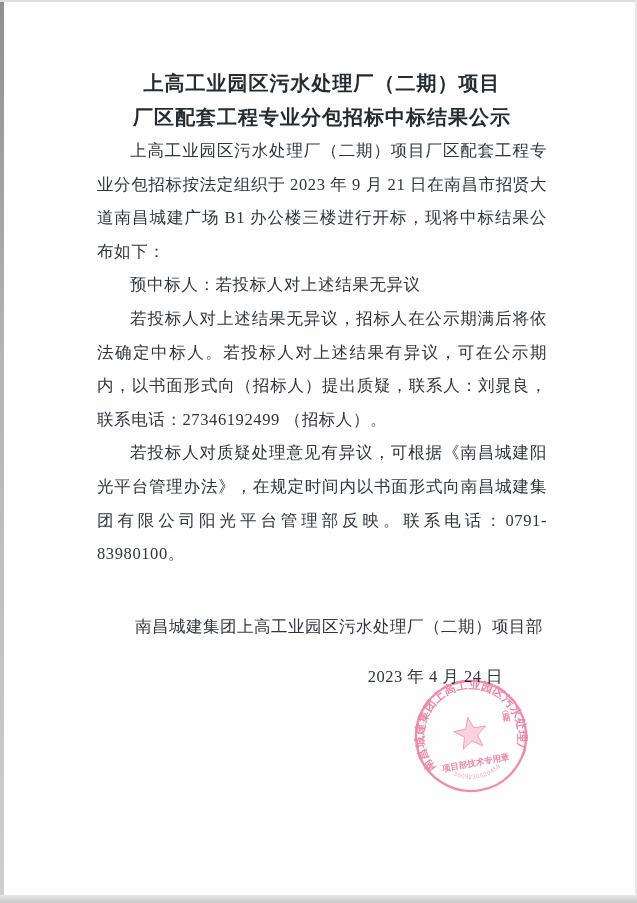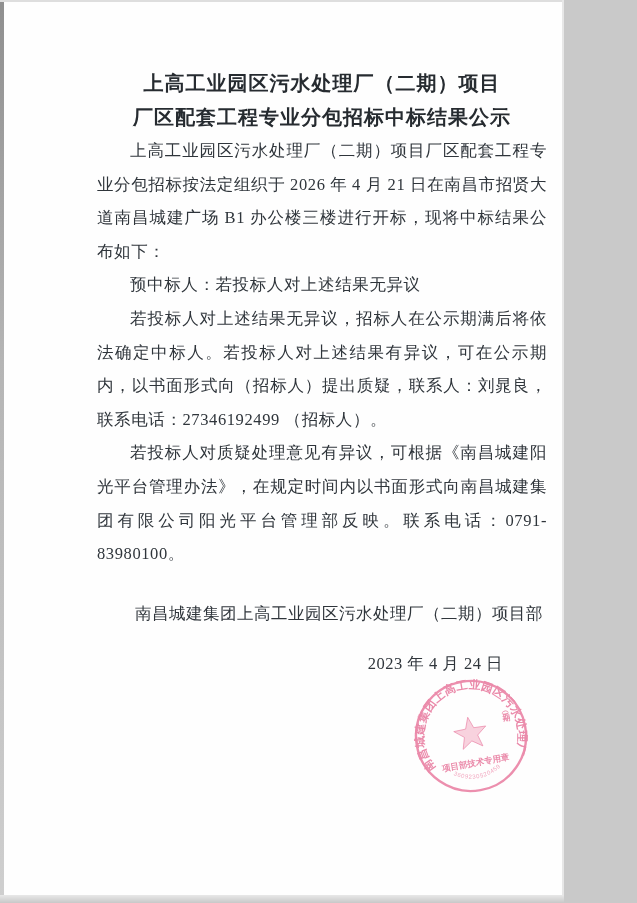--- a/index.html
+++ b/index.html
@@ -1,18 +1,18 @@
 <!DOCTYPE html>
 <html><head>
 <meta charset="utf-8">
 <style>
   html,body{margin:0;padding:0;background:#c9c9c9;}
   .scan{
     position:relative;
-    width:564px;height:903px;
+    width:637px;height:903px;
     background:#fefefe;
     overflow:hidden;
     font-family:"Liberation Serif","DejaVu Serif",serif;
   }
   
   .edge{position:absolute;pointer-events:none;}
   .edge-left{left:0;top:0;width:4px;height:100%;
     background:linear-gradient(to bottom,#8f8f8f 0%,#b5b5b5 40%,#cfcfcf 100%);}
   .edge-top{left:0;top:0;width:100%;height:2px;background:#dedede;}
   .edge-right{right:0;top:0;width:2px;height:100%;background:#e7e7e7;}
@@ -27,21 +27,21 @@
     margin:0;font-size:20px;line-height:34px;font-weight:700;
     text-align:center;letter-spacing:1px;color:#262b30;
   }
   .body-block{margin:0;}
   .para{
     margin:0;font-size:16.5px;line-height:33.6px;
     letter-spacing:0.6px;
     text-align:justify;text-indent:2em;
   }
   .signature{
-    margin-top:26px;font-size:16.5px;line-height:34px;
+    margin-top:39px;font-size:16.5px;line-height:34px;
     letter-spacing:0.5px;text-align:right;padding-right:4px;
   }
   .date{
     margin-top:16px;font-size:16.5px;line-height:34px;
     letter-spacing:0.5px;text-align:right;padding-right:44px;
   }
 
   
   .seal{
     position:absolute;left:405px;top:670px;width:132px;height:132px;
@@ -67,21 +67,21 @@
   <div class="edge edge-left"></div>
   <div class="edge edge-top"></div>
   <div class="edge edge-right"></div>
   <div class="edge edge-bottom"></div>
 
   <div class="doc">
     <h1 class="title-line">上高工业园区污水处理厂（二期）项目</h1>
     <h1 class="title-line">厂区配套工程专业分包招标中标结果公示</h1>
 
     <div class="body-block">
-      <p class="para">上高工业园区污水处理厂（二期）项目厂区配套工程专业分包招标按法定组织于 2026 年 4 月 21 日在南昌市招贤大道南昌城建广场 B1 办公楼三楼进行开标，现将中标结果公布如下：</p>
+      <p class="para">上高工业园区污水处理厂（二期）项目厂区配套工程专业分包招标按法定组织于 2023 年 9 月 21 日在南昌市招贤大道南昌城建广场 B1 办公楼三楼进行开标，现将中标结果公布如下：</p>
       <p class="para">预中标人：若投标人对上述结果无异议</p>
       <p class="para">若投标人对上述结果无异议，招标人在公示期满后将依法确定中标人。若投标人对上述结果有异议，可在公示期内，以书面形式向（招标人）提出质疑，联系人：刘晁良，联系电话：27346192499 （招标人）。</p>
       <p class="para">若投标人对质疑处理意见有异议，可根据《南昌城建阳光平台管理办法》，在规定时间内以书面形式向南昌城建集团有限公司阳光平台管理部反映。联系电话：0791-83980100。</p>
     </div>
 
     <div class="signature">南昌城建集团上高工业园区污水处理厂（二期）项目部</div>
     <div class="date">2023 年 4 月 24 日</div>
   </div>
 
   <svg class="seal" viewBox="0 0 132 132" xmlns="http://www.w3.org/2000/svg">

